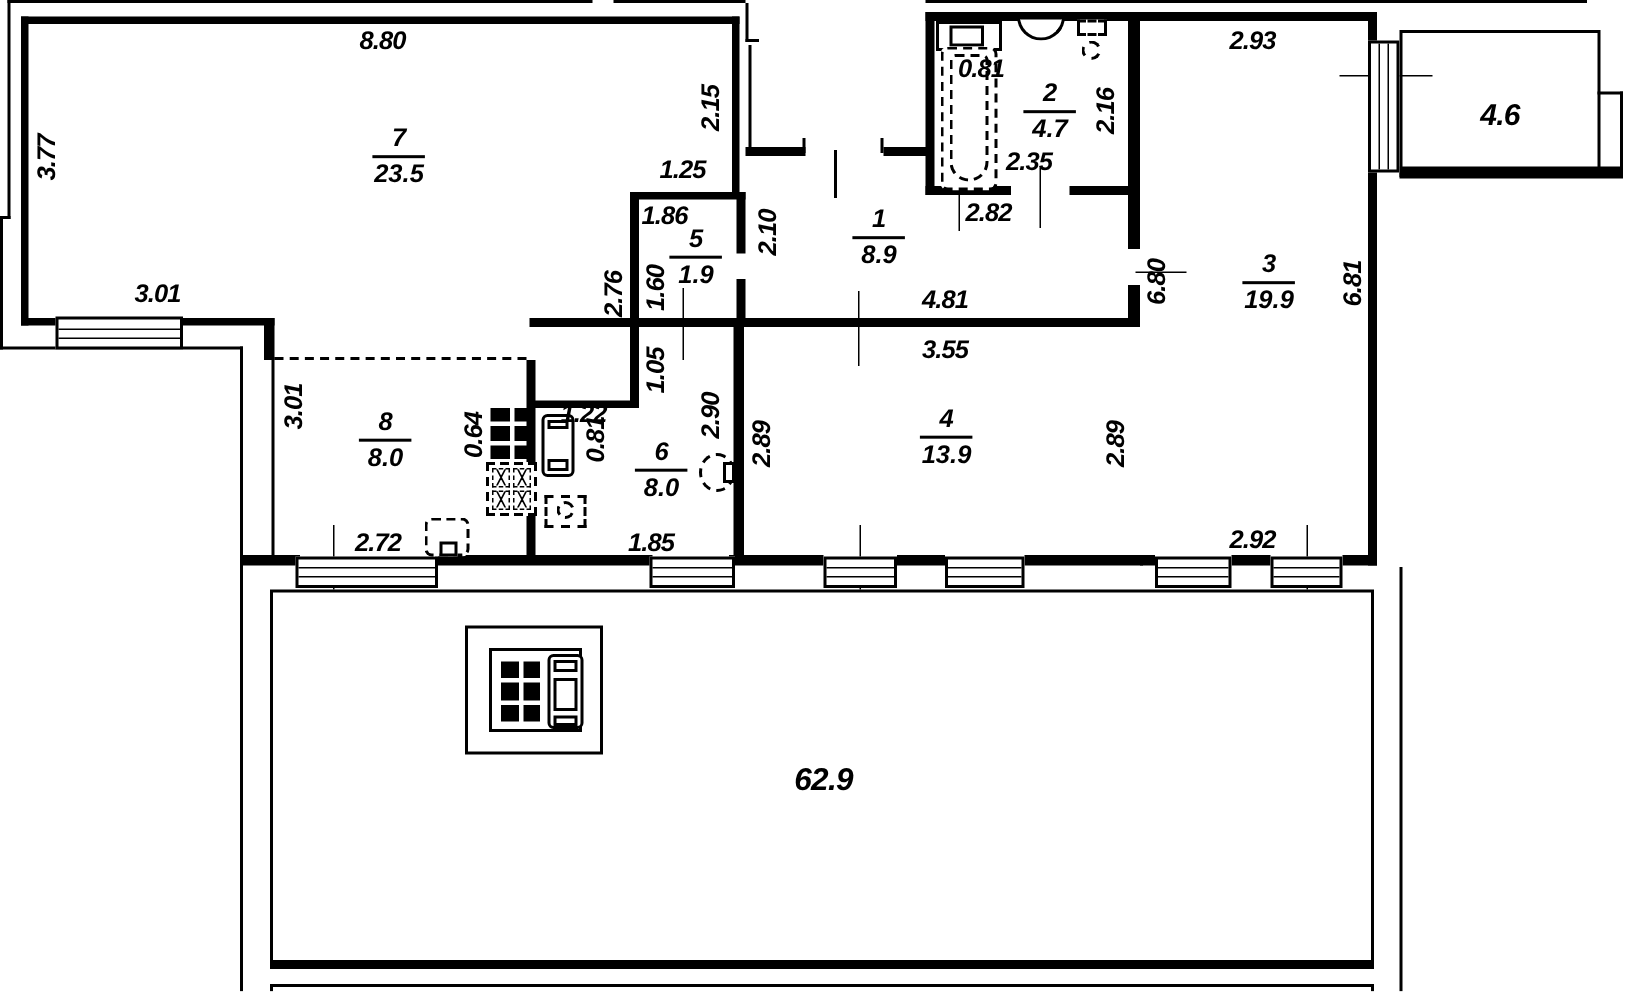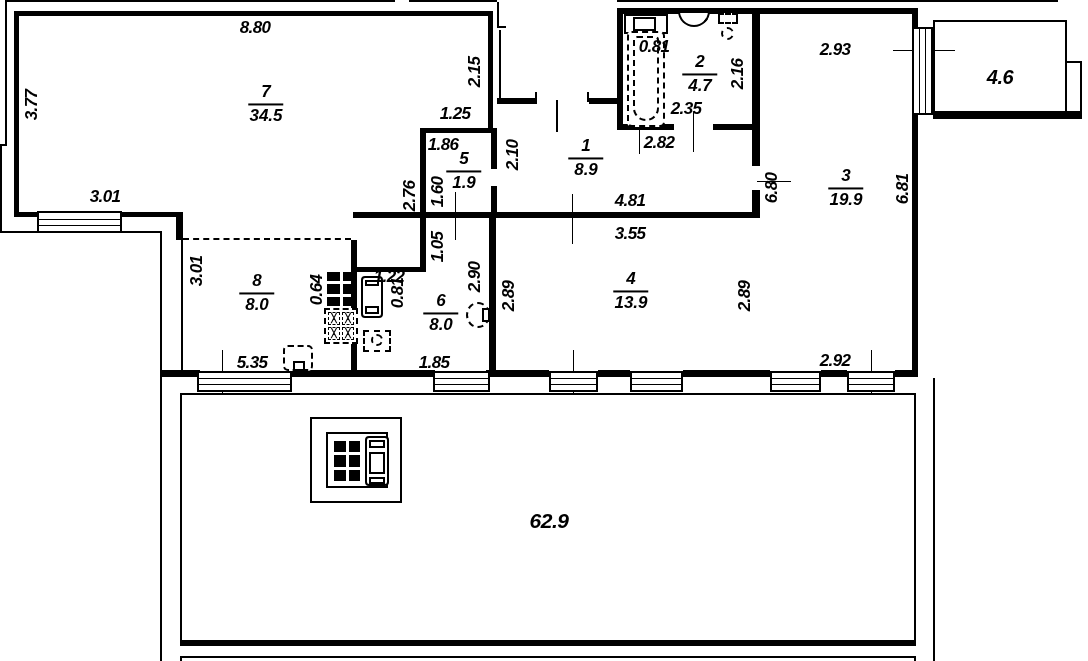--- a/index.html
+++ b/index.html
@@ -186,21 +186,21 @@
       <b></b>
       <b></b>
     </div>
   <div class="rect" style="left:365px;top:436px;width:24px;height:50px;border-radius:4px"></div>
   <div class="rect" style="left:369px;top:440px;width:16px;height:8px"></div>
   <div class="rect" style="left:369px;top:452px;width:16px;height:22px"></div>
   <div class="rect" style="left:369px;top:477px;width:16px;height:7px"></div>
 
 <div class="room-label" style="left: 266px; top: 104px;">
       <span class="num">7</span>
-      <span class="area">34.5</span>
+      <span class="area">23.5</span>
     </div>
     <div class="room-label" style="left: 464px; top: 171px;">
       <span class="num">5</span>
       <span class="area">1.9</span>
     </div>
     <div class="room-label" style="left: 586px; top: 158px;">
       <span class="num">1</span>
       <span class="area">8.9</span>
     </div>
     <div class="room-label" style="left: 700px; top: 74px;">
@@ -232,28 +232,28 @@
     <div class="dim" style="left: 105px; top: 196px;">3.01</div>
     <div class="dim" style="left: 443px; top: 144px;">1.86</div>
     <div class="dim v" style="left: 409px; top: 196px;">2.76</div>
     <div class="dim v" style="left: 437px; top: 192px;">1.60</div>
     <div class="dim v" style="left: 437px; top: 247px;">1.05</div>
     <div class="dim v" style="left: 196px; top: 271px;">3.01</div>
     <div class="dim v" style="left: 316px; top: 290px;">0.64</div>
     <div class="dim" style="left: 389px; top: 276px;">1.22</div>
     <div class="dim v" style="left: 397px; top: 293px;">0.81</div>
     <div class="dim v" style="left: 474px; top: 277px;">2.90</div>
-    <div class="dim" style="left: 252px; top: 362px;">5.35</div>
+    <div class="dim" style="left: 252px; top: 362px;">2.72</div>
     <div class="dim" style="left: 434px; top: 362px;">1.85</div>
     <div class="dim v" style="left: 512px; top: 155px;">2.10</div>
     <div class="dim" style="left: 654px; top: 46px;">0.81</div>
     <div class="dim" style="left: 686px; top: 108px;">2.35</div>
     <div class="dim" style="left: 659px; top: 142px;">2.82</div>
     <div class="dim v" style="left: 737px; top: 74px;">2.16</div>
     <div class="dim" style="left: 630px; top: 200px;">4.81</div>
     <div class="dim" style="left: 630px; top: 233px;">3.55</div>
-    <div class="dim" style="left: 835px; top: 27px; margin-top: 22px;">2.93</div>
+    <div class="dim" style="left: 835px; top: 27px;">2.93</div>
     <div class="dim v" style="left: 771px; top: 188px;">6.80</div>
     <div class="dim v" style="left: 902px; top: 189px;">6.81</div>
     <div class="dim" style="left: 835px; top: 360px;">2.92</div>
     <div class="dim v" style="left: 508px; top: 296px;">2.89</div>
     <div class="dim v" style="left: 744px; top: 296px;">2.89</div>
   </div>
 
 </body></html>

